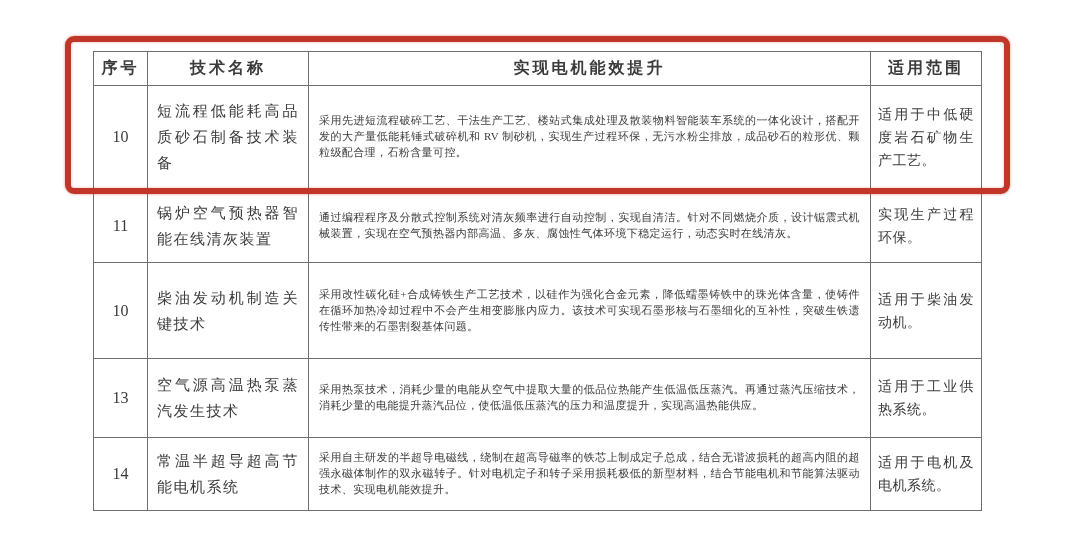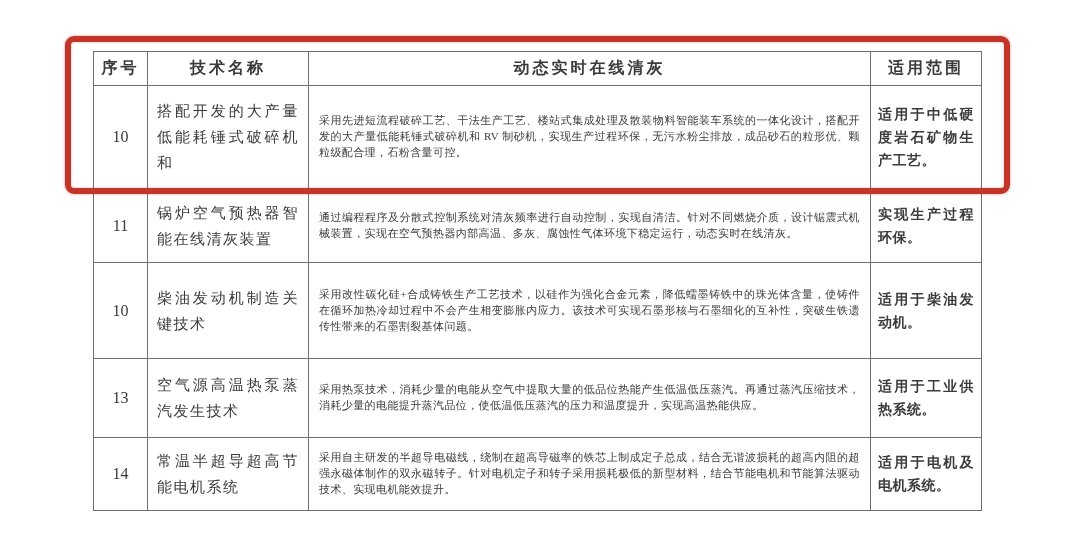--- a/index.html
+++ b/index.html
@@ -53,21 +53,20 @@
     padding:4px 10px 6px 10px;
     text-align:justify;
     vertical-align:middle;
   }
   td.scope {
     font-size:14px;
     letter-spacing:0.5px;
     line-height:23px;
     padding:5px 7px;
     text-align:justify;
-    font-weight:bold;
   }
   tr.r0 { height:103px; }
   tr.r1 { height:74px;  }
   tr.r2 { height:96px;  }
   tr.r3 { height:79px;  }
   tr.r4 { height:73px;  }
   .highlight-box {
     position:absolute;
     left:65px; top:36px;
     width:945px; height:158px;
@@ -87,28 +86,28 @@
     <colgroup>
       <col class="c-no">
         <col class="c-name">
         <col class="c-desc">
         <col class="c-scope">
     </colgroup>
     <thead>
       <tr>
         <th>序号</th>
         <th>技术名称</th>
-        <th>动态实时在线清灰</th>
+        <th>实现电机能效提升</th>
         <th>适用范围</th>
       </tr>
     </thead>
     <tbody>
       <tr class="r0">
         <td class="no">10</td>
-        <td class="name">搭配开发的大产量低能耗锤式破碎机和</td>
+        <td class="name">短流程低能耗高品质砂石制备技术装备</td>
         <td class="desc">采用先进短流程破碎工艺、干法生产工艺、楼站式集成处理及散装物料智能装车系统的一体化设计，搭配开发的大产量低能耗锤式破碎机和 RV 制砂机，实现生产过程环保，无污水粉尘排放，成品砂石的粒形优、颗粒级配合理，石粉含量可控。</td>
         <td class="scope">适用于中低硬度岩石矿物生产工艺。</td>
       </tr>
       <tr class="r1">
         <td class="no">11</td>
         <td class="name">锅炉空气预热器智能在线清灰装置</td>
         <td class="desc">通过编程程序及分散式控制系统对清灰频率进行自动控制，实现自清洁。针对不同燃烧介质，设计锯震式机械装置，实现在空气预热器内部高温、多灰、腐蚀性气体环境下稳定运行，动态实时在线清灰。</td>
         <td class="scope">实现生产过程环保。</td>
       </tr>
       <tr class="r2">

